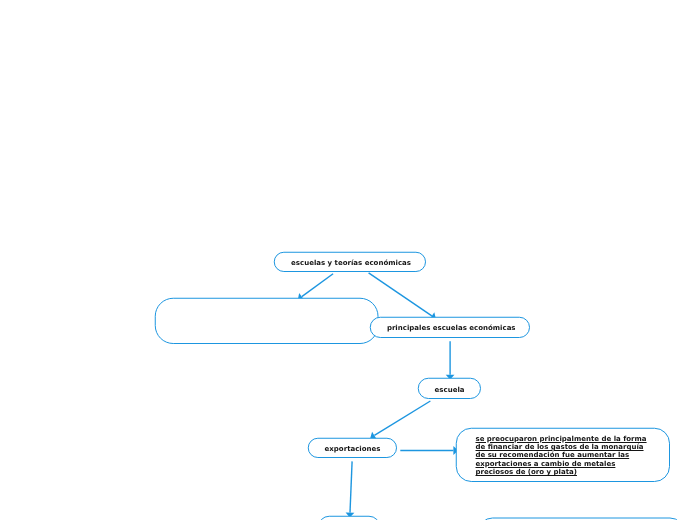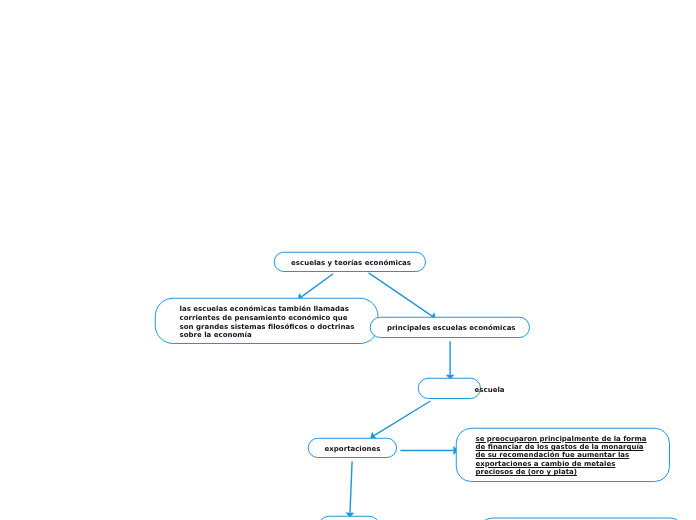--- a/index.html
+++ b/index.html
@@ -44,28 +44,24 @@
       <rect x="418.25" y="378.25" width="62.25" height="20.25" rx="10.1"></rect>
       <rect x="308.25" y="438.25" width="88.25" height="19.25" rx="9.6"></rect>
       <rect x="456.25" y="428.25" width="213.25" height="53.25" rx="15"></rect>
       <rect x="318.25" y="516.25" width="61.75" height="30" rx="11"></rect>
       <rect x="478.5" y="518.0" width="205.5" height="30" rx="14"></rect>
     </g>
   </svg>
 
   <div class="txt" style="left:291.1px;top:259.1px;">escuelas y teorías económicas</div>
 
-  <div class="txt" style="left:179.6px;top:305.2px;">las escuelas económicas también llamadas
-corrientes de pensamiento económico que
-son grandes sistemas filosóficos o doctrinas
-sobre la economía</div>
 
   <div class="txt" style="left:386.9px;top:324.1px;">principales escuelas económicas</div>
 
-  <div class="txt" style="left:434.6px;top:385.5px;margin-left:40px;">escuela</div>
+  <div class="txt" style="left:434.6px;top:385.5px;">escuela</div>
 
   <div class="txt" style="left:324.6px;top:445.4px;">exportaciones</div>
 
   <div class="txt" style="left:475.5px;top:434.6px;line-height:8.4px;text-decoration:underline;">se preocuparon principalmente de la forma
 de financiar de los gastos de la monarquía
 de su recomendación fue aumentar las
 exportaciones a cambio de metales
 preciosos de (oro y plata)</div>
 
 </div>

